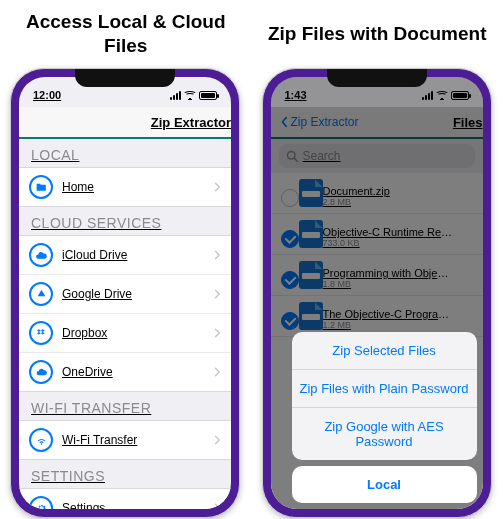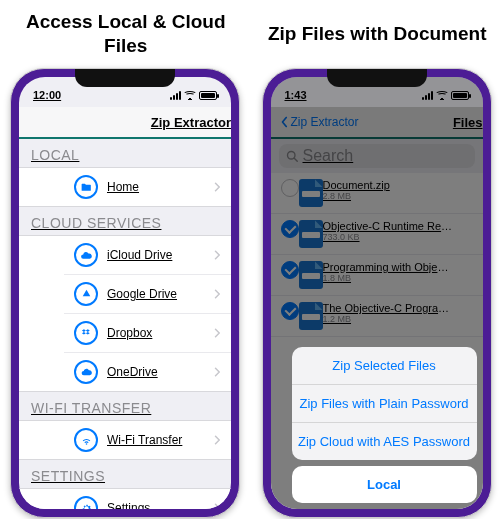--- a/index.html
+++ b/index.html
@@ -22,36 +22,36 @@
   .batt { width:18px; height:9px; border:1px solid #000; border-radius:2px; position:relative; }
   .batt::after{content:"";position:absolute;right:-3px;top:2px;width:2px;height:4px;background:#000;border-radius:1px;}
   .batt::before{content:"";position:absolute;left:1px;top:1px;width:14px;height:5px;background:#000;border-radius:1px;}
 
   .navbar { height: 32px; background:#f7f7f8; border-bottom:2px solid #0f766e; display:flex; align-items:center; justify-content:flex-end; position:relative; }
   .navbar .title { font-size:13px; font-weight:600; color:#000; }
   .navbar .back { position:absolute; left:8px; display:flex; align-items:center; gap:2px; color:#007aff; font-size:12px; }
   .navbar .back svg { width:10px; height:12px; }
 
   .searchbar { padding:5px 8px; background:#efeff4; }
-  .searchbox { background:#e0e0e5; border-radius:8px; height:24px; display:flex; align-items:center; gap:5px; padding:0 7px; color:#8a8a8e; font-size:16px; }
+  .searchbox { background:#e0e0e5; border-radius:8px; height:24px; display:flex; align-items:center; gap:5px; padding:0 7px; color:#8a8a8e; font-size:12px; }
 
   .section-hdr { font-size:14px; color:#8a8a8e; letter-spacing:.5px; padding: 8px 12px 4px; text-transform:uppercase; }
-  .cell-group { background:#fff; border-top:1px solid #d8d8dc; border-bottom:1px solid #d8d8dc;padding-left:45px; }
+  .cell-group { background:#fff; border-top:1px solid #d8d8dc; border-bottom:1px solid #d8d8dc; }
   .cell { display:flex; align-items:center; gap:9px; padding:7px 10px; border-bottom:1px solid #e9e9ed; min-height:35px; position:relative; }
   .cell:last-child { border-bottom:none; }
   .cell .lbl { flex:1; font-size:12px; color:#000; }
   .chev { color:#c7c7cc; }
   .chev svg { width:8px; height:12px; display:block; }
 
   .icn { width:24px; height:24px; border-radius:50%; display:flex; align-items:center; justify-content:center; flex-shrink:0; border:2.5px solid; }
   .icn svg { width:13px; height:13px; }
 
   
   .dim-overlay { position:absolute; inset:0; background:rgba(0,0,0,.38); z-index:5; }
-  .filerow { display:flex; align-items:flex-start; gap:0; padding:6px 10px; border-bottom:1px solid #e9e9ed; background:#fff; }
+  .filerow { display:flex; align-items:flex-end; gap:0; padding:6px 10px; border-bottom:1px solid #e9e9ed; background:#fff; }
   .fileico { width:24px; height:28px; background:#1976d2; border-radius:3px; position:relative; flex-shrink:0; }
   .fileico::before{content:"";position:absolute;top:0;right:0;width:8px;height:8px;background:#64b5f6;clip-path:polygon(0 0,100% 100%,0 100%);}
   .fileico .bind { position:absolute; left:3px; top:12px; width:18px; height:6px; background:#fff; border-radius:1px; }
   .filetxt { flex:1; display:flex; flex-direction:column; }
   .filetxt .name { font-size:11px; color:#000; white-space:nowrap; overflow:hidden; text-overflow:ellipsis; max-width:130px;}
   .filetxt .meta { font-size:9px; color:#8a8a8e; }
   .selcircle { width:18px; height:18px; border-radius:50%; border:1.5px solid #bfbfc3; flex-shrink:0; }
   .selcircle.on { background:#007aff; border-color:#007aff; position:relative; }
   .selcircle.on::after{content:"";position:absolute;left:5px;top:2px;width:5px;height:8px;border:solid #fff;border-width:0 2px 2px 0;transform:rotate(45deg);}
 
@@ -275,21 +275,21 @@
                 <span class="name">The Objective-C Program…</span>
                 <span class="meta">1.2 MB</span>
               </div>
             </div>
           </div>
         <div class="dim-overlay"></div>
         <div class="sheet">
           <div class="sheet-group" id="sheet-actions">
               <div class="sheet-btn">Zip Selected Files</div>
               <div class="sheet-btn">Zip Files with Plain Password</div>
-              <div class="sheet-btn">Zip Cloud with AES Password</div>
+              <div class="sheet-btn">Zip Google with AES Password</div>
             </div>
           <div class="sheet-cancel">Local</div>
         </div>
       </div>
     </div>
   </div>
 
 </div>
 
 </body></html>

